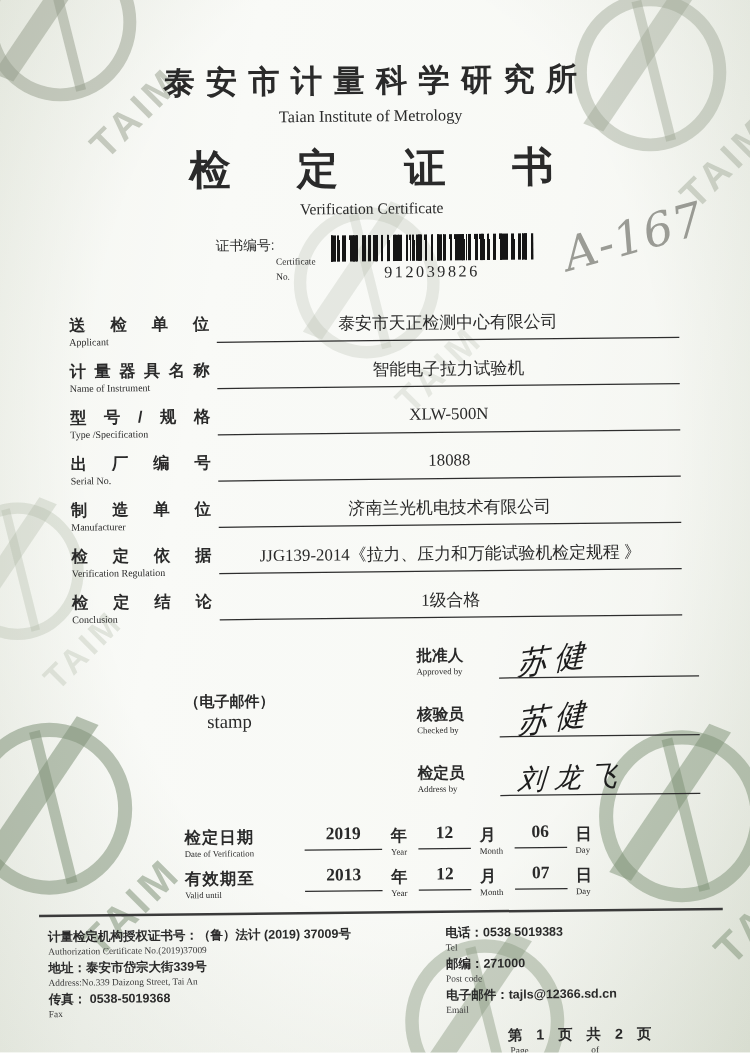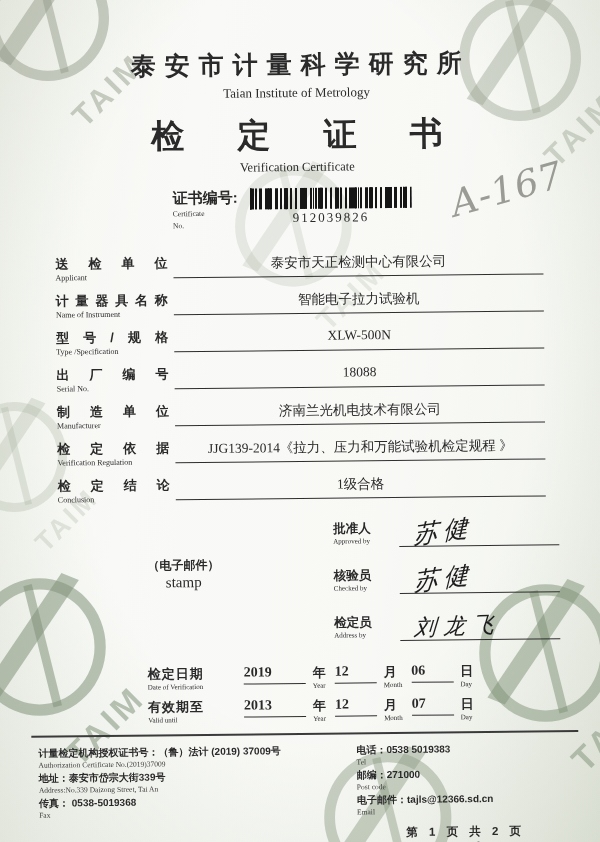--- a/index.html
+++ b/index.html
@@ -19,22 +19,22 @@
   
   .content{position:absolute;inset:0;transform:rotate(-0.6deg);}
   
   .header{padding-top:48px;text-align:center;}
   .inst-cn{font-size:25px;font-weight:700;letter-spacing:9px;padding-left:9px;}
   .inst-en{font-size:13px;margin-top:4px;font-family:"Liberation Serif",serif;}
   .title-cn{font-size:33px;font-weight:700;letter-spacing:22px;padding-left:22px;margin-top:12px;}
   .title-en{font-size:12.5px;margin-top:2px;font-family:"Liberation Serif",serif;}
   
   .cert-row{margin:13px 0 0 175px;display:flex;align-items:flex-start;}
-  .cert-label .cn{font-size:15px;font-weight:700;}
-  .cert-label .en{font-size:7.5px;line-height:1.6;font-family:"Liberation Serif",serif;}
+  .cert-label .cn{font-size:11px;font-weight:400;}
+  .cert-label .en{font-size:7.5px;line-height:1.6;font-family:"Liberation Serif",serif;margin-left:48px;}
   .barcode-wrap{margin-left:12px;}
   .barcode{width:162px;height:21px;
     background:
       repeating-linear-gradient(90deg,#151515 0 2px,transparent 2px 5px),
       repeating-linear-gradient(90deg,#151515 0 1px,transparent 1px 9px),
       repeating-linear-gradient(90deg,#151515 0 4px,transparent 4px 17px);}
   .barcode-num{text-align:center;font-size:13px;letter-spacing:2px;margin-top:1px;font-family:"Liberation Serif",serif;}
   .hand-mark{position:absolute;left:452px;top:170px;font-size:37px;transform:rotate(-15deg);
     color:#84857e;font-family:"DejaVu Serif",serif;font-style:italic;opacity:.8;letter-spacing:1px;}
   
@@ -58,21 +58,21 @@
   .sline{flex:1;border-bottom:1.5px solid #2e2e2e;height:35px;position:relative;}
   .sig-name{position:absolute;left:14px;bottom:-2px;font-size:25px;color:#1d1d1d;
     font-family:"DejaVu Serif",serif;font-style:italic;transform:rotate(-7deg) skewX(-8deg);letter-spacing:5px;white-space:nowrap;}
   .sig-name.last{font-size:22px;transform:rotate(-2deg) skewX(-6deg);letter-spacing:7px;}
   
   .dates{margin:2px 0 0 145px;}
   .drow{display:flex;align-items:flex-start;margin-bottom:7px;}
   .dlabel{width:96px;flex:none;}
   .dlabel .cn{font-size:13px;font-weight:700;letter-spacing:1px;}
   .dlabel .en{font-size:7px;font-family:"Liberation Serif",serif;}
-  .dval{width:62px;border-bottom:1.5px solid #2e2e2e;text-align:left;font-weight:700;
+  .dval{width:62px;border-bottom:1.5px solid #2e2e2e;text-align:center;font-weight:700;
     font-size:14px;padding-bottom:3px;font-family:"Liberation Serif",serif;}
   .dval.small{width:42px;}
   .dunit{margin:0 9px 0 7px;}
   .dunit .cn{font-size:13px;font-weight:700;}
   .dunit .en{font-size:7px;font-family:"Liberation Serif",serif;}
   
   .divider{margin:10px 0 0 28px;width:547px;border-top:2px solid #3a3a3a;}
   .footer{display:flex;margin:7px 0 0 35px;}
   .fcol-left{width:318px;}
   .fcol-right{width:220px;}

